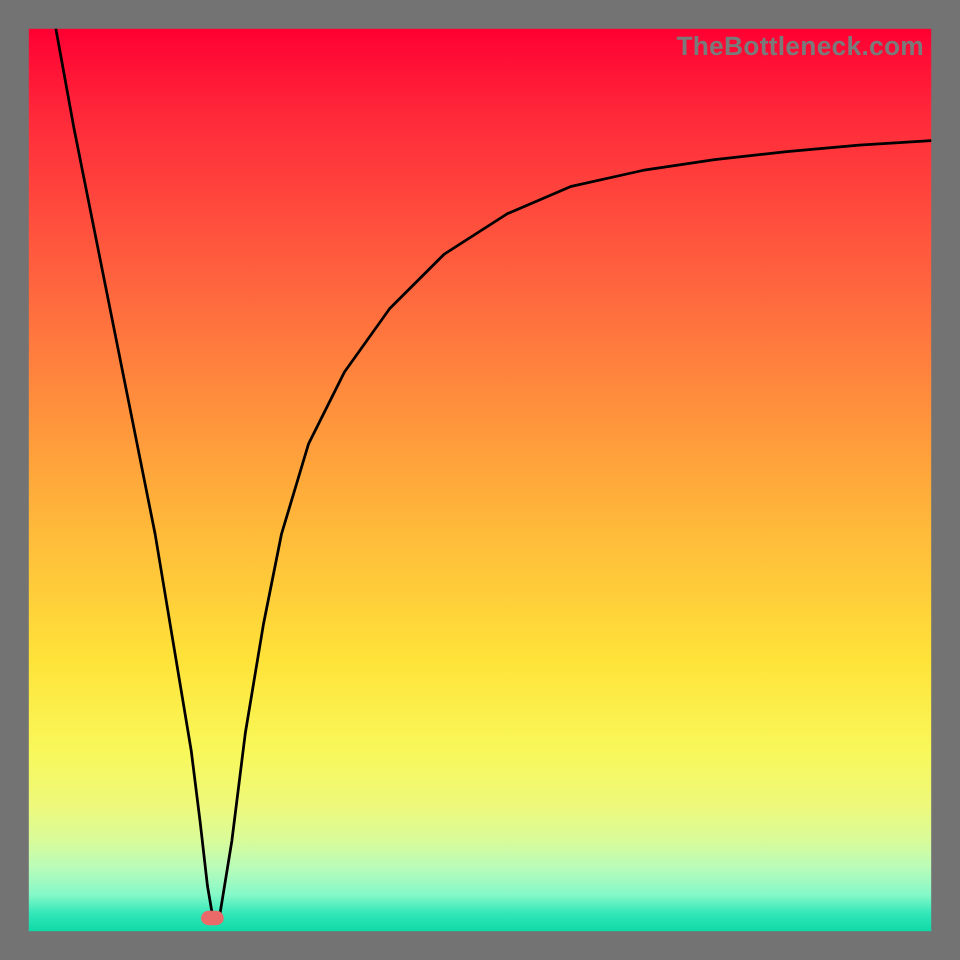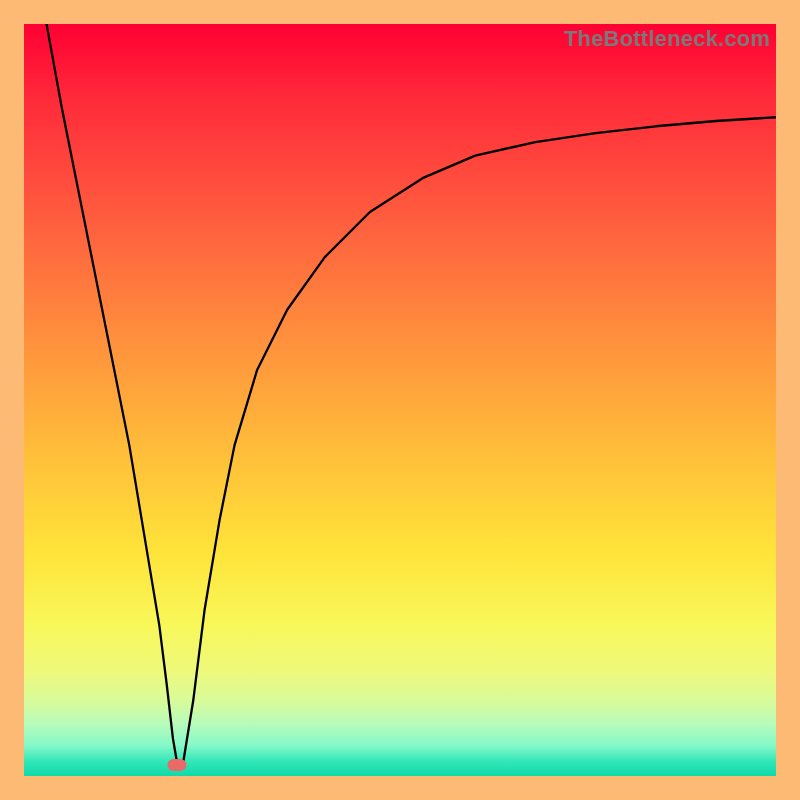--- a/index.html
+++ b/index.html
@@ -1,21 +1,21 @@
 <!DOCTYPE html>
 <html><head>
 <meta charset="utf-8">
 <style>
   * { margin: 0; padding: 0; box-sizing: border-box; }
   html, body { width: 800px; height: 800px; overflow: hidden; background: #000; }
   .frame {
     position: relative;
     width: 800px;
     height: 800px;
-    background: #fdba74;
+    background: #737373;
   }
   .plot-area {
     position: absolute;
     left: 24px;
     top: 24px;
     width: 752px;
     height: 752px;
     background: linear-gradient(to bottom,
       #ff0033 0%,
       #ff2a3a 10%,

